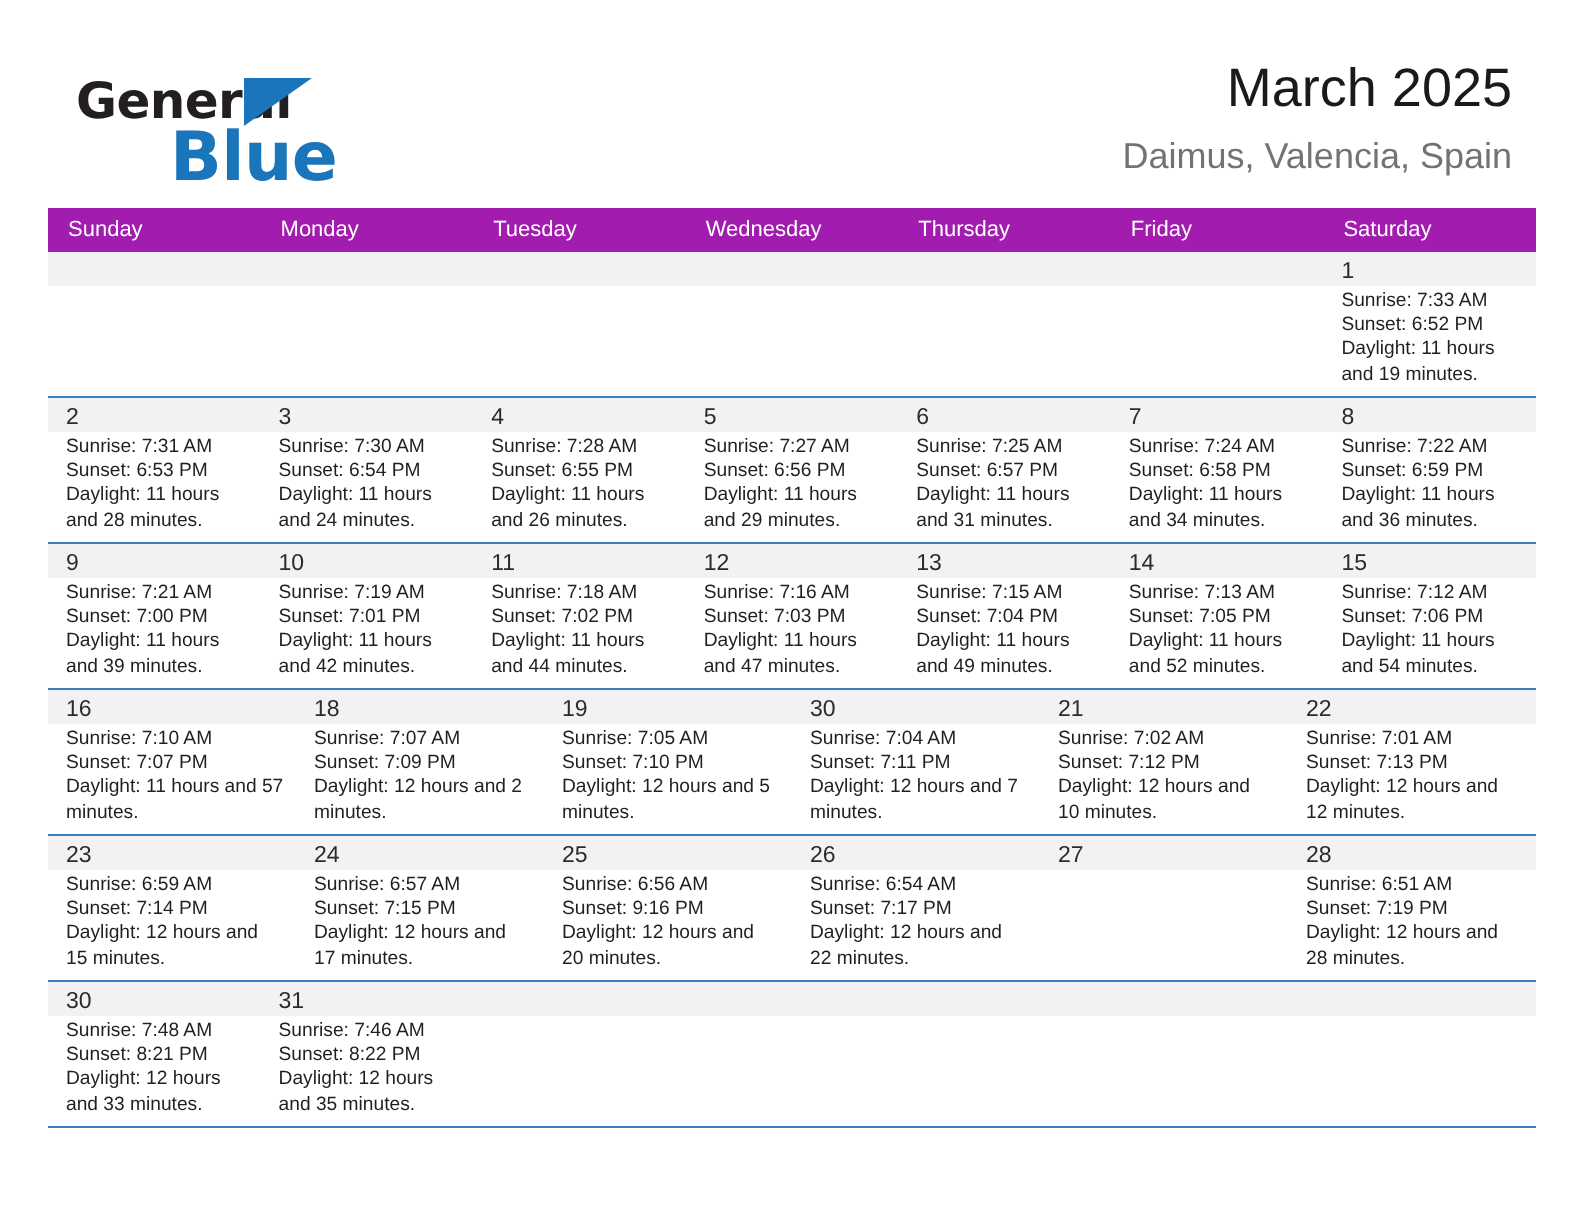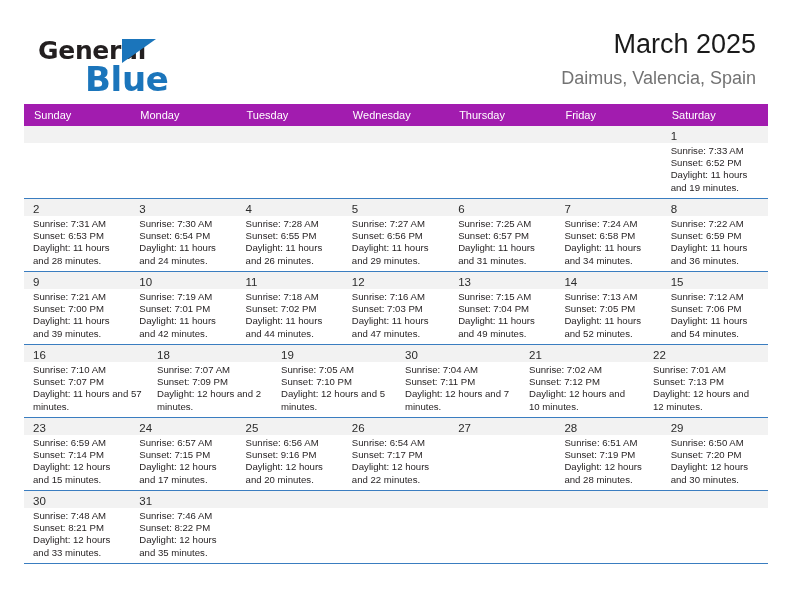--- a/index.html
+++ b/index.html
@@ -414,28 +414,20 @@
             <div class="day-num-band"><span class="day-num">27</span></div>
           </div>
           <div class="day-cell">
             <div class="day-num-band"><span class="day-num">28</span></div>
             <div class="day-info">
               <div>Sunrise: 6:51 AM</div>
               <div>Sunset: 7:19 PM</div>
               <div class="wrap">Daylight: 12 hours and 28 minutes.</div>
             </div>
           </div>
-          <div class="day-cell">
-            <div class="day-num-band"><span class="day-num">29</span></div>
-            <div class="day-info">
-              <div>Sunrise: 6:50 AM</div>
-              <div>Sunset: 7:20 PM</div>
-              <div class="wrap">Daylight: 12 hours and 30 minutes.</div>
-            </div>
-          </div>
         </div>
         <div class="week-row">
           <div class="day-cell">
             <div class="day-num-band"><span class="day-num">30</span></div>
             <div class="day-info">
               <div>Sunrise: 7:48 AM</div>
               <div>Sunset: 8:21 PM</div>
               <div class="wrap">Daylight: 12 hours and 33 minutes.</div>
             </div>
           </div>

